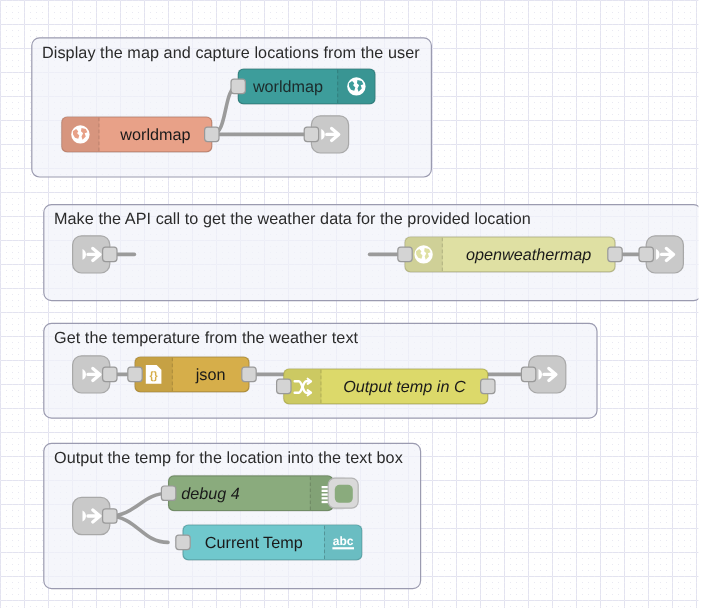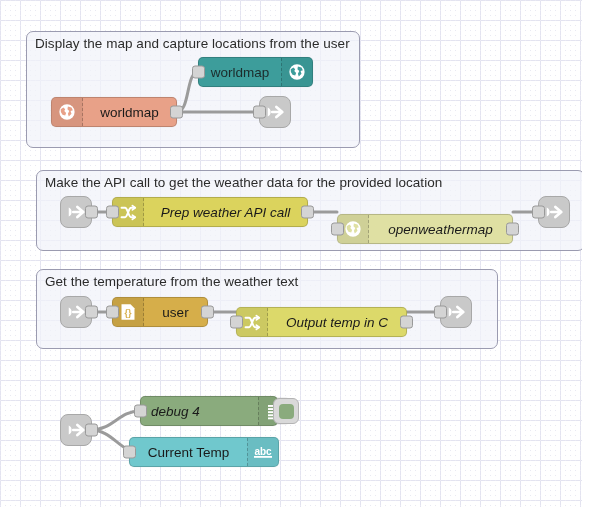--- a/index.html
+++ b/index.html
@@ -178,20 +178,23 @@
   </div>
 
   <div class="group" style="left:36px;top:170px;width:549px;height:81px;">
     <div class="group-title">Make the API call to get the weather data for the provided location</div>
   </div>
 
   <div class="group" style="left:36px;top:269px;width:462px;height:80px;">
     <div class="group-title">Get the temperature from the weather text</div>
   </div>
 
+  <div class="group" style="left:36px;top:369px;width:315px;height:122px;">
+    <div class="group-title">Output the temp for the location into the text box</div>
+  </div>
 
   <svg class="wires" viewBox="0 0 606 507" width="606" height="507">
     <path class="wire" d="M 177,112 C 190,112 186,72 198,72"></path>
     <path class="wire" d="M 177,112 L 262,112"></path>
     <path class="wire" d="M 90,212 L 112,212"></path>
     <path class="wire" d="M 308,212 L 337,212"></path>
     <path class="wire" d="M 513,212 L 538,212"></path>
     <path class="wire" d="M 90,312 L 112,312"></path>
     <path class="wire" d="M 208,312 L 236,312"></path>
     <path class="wire" d="M 407,312 L 440,312"></path>
@@ -236,35 +239,22 @@
   <div class="linknode" style="left:60px;top:196px;">
     <span>
       <svg class="svgicon" width="20" height="20" viewBox="0 0 22 22">
         <path d="M3 6 a5.5 5.5 0 0 1 0 10 Z" fill="#ffffff"></path>
         <path d="M8 11 L18 11 M12.5 5.5 L19 11 L12.5 16.5" stroke="#ffffff" stroke-width="3" fill="none" stroke-linecap="round" stroke-linejoin="round"></path>
       </svg>
     </span>
     <span class="port out"></span>
   </div>
 
-  <div class="node c-yellow" style="left:112px;top:197px;width:196px;">
-    <span class="port in"></span>
-    <span class="icon-box left">
-      <svg class="svgicon" width="19" height="19" viewBox="0 0 22 22">
-        <path d="M3 5.5 L7 5.5 C10 5.5 11 16.5 14 16.5 L18 16.5" stroke="#ffffff" stroke-width="2.4" fill="none" stroke-linecap="round"></path>
-        <path d="M3 16.5 L7 16.5 C10 16.5 11 5.5 14 5.5 L18 5.5" stroke="#ffffff" stroke-width="2.4" fill="none" stroke-linecap="round"></path>
-        <path d="M15.5 3 L18.8 5.5 L15.5 8" stroke="#ffffff" stroke-width="2" fill="none" stroke-linecap="round" stroke-linejoin="round"></path>
-        <path d="M15.5 14 L18.8 16.5 L15.5 19" stroke="#ffffff" stroke-width="2" fill="none" stroke-linecap="round" stroke-linejoin="round"></path>
-      </svg>
-    </span>
-    <span class="label center italic">Prep weather API call</span>
-    <span class="port out"></span>
-  </div>
-
-  <div class="node c-yellow-l" style="left:337px;top:197px;width:176px;margin-top:17px;">
+
+  <div class="node c-yellow-l" style="left:337px;top:197px;width:176px;">
     <span class="port in"></span>
     <span class="icon-box left">
       <svg class="svgicon" width="18" height="18" viewBox="0 0 20 20">
         <circle cx="10" cy="10" r="8.5" fill="#ffffff"></circle>
         <path d="M3 7 L6 5 L8 7 L7 9 L9 11 L8 14 L5 13 L3.2 10 Z" fill="#dfe0a3"></path>
         <path d="M11 4 L15 5 L16.5 8 L14 9 L15 12 L12 15 L11 12 L12.5 9 L10.5 7 Z" fill="#dfe0a3"></path>
       </svg>
     </span>
     <span class="label center italic">openweathermap</span>
     <span class="port out"></span>
@@ -291,21 +281,21 @@
   </div>
 
   <div class="node c-gold" style="left:112px;top:297px;width:96px;">
     <span class="port in"></span>
     <span class="icon-box left">
       <svg class="svgicon" width="18" height="20" viewBox="0 0 18 20">
         <path d="M2.5 2.2 H11.5 L15.5 6.2 V17.8 H2.5 Z" fill="#ffffff"></path>
         <text x="9" y="13.6" font-family="'Liberation Sans',sans-serif" font-size="9" font-weight="bold" fill="#d6ae4a" text-anchor="middle">{}</text>
       </svg>
     </span>
-    <span class="label center">user</span>
+    <span class="label center">json</span>
     <span class="port out"></span>
   </div>
 
   <div class="node c-olive" style="left:236px;top:307px;width:171px;">
     <span class="port in"></span>
     <span class="icon-box left">
       <svg class="svgicon" width="19" height="19" viewBox="0 0 22 22">
         <path d="M3 5.5 L7 5.5 C10 5.5 11 16.5 14 16.5 L18 16.5" stroke="#ffffff" stroke-width="2.4" fill="none" stroke-linecap="round"></path>
         <path d="M3 16.5 L7 16.5 C10 16.5 11 5.5 14 5.5 L18 5.5" stroke="#ffffff" stroke-width="2.4" fill="none" stroke-linecap="round"></path>
         <path d="M15.5 3 L18.8 5.5 L15.5 8" stroke="#ffffff" stroke-width="2" fill="none" stroke-linecap="round" stroke-linejoin="round"></path>
@@ -346,21 +336,21 @@
         <rect x="2" y="8.2" width="12" height="1.9" fill="#ffffff"></rect>
         <rect x="2" y="11.3" width="12" height="1.9" fill="#ffffff"></rect>
         <rect x="2" y="14.4" width="12" height="1.9" fill="#ffffff"></rect>
       </svg>
     </span>
     <span class="dbg-toggle">
       <i></i>
     </span>
   </div>
 
-  <div class="node c-cyan" style="left:129px;top:437px;width:150px;">
+  <div class="node c-cyan" style="left:152px;top:437px;width:150px;">
     <span class="port in"></span>
     <span class="label center">Current Temp</span>
     <span class="icon-box right">
       <svg class="svgicon" width="24" height="18" viewBox="0 0 24 18">
         <text x="12" y="11.5" font-family="'Liberation Sans',sans-serif" font-size="10" font-weight="bold" fill="#ffffff" text-anchor="middle">abc</text>
         <rect x="3" y="13" width="18" height="1.8" fill="#ffffff"></rect>
       </svg>
     </span>
   </div>
 

